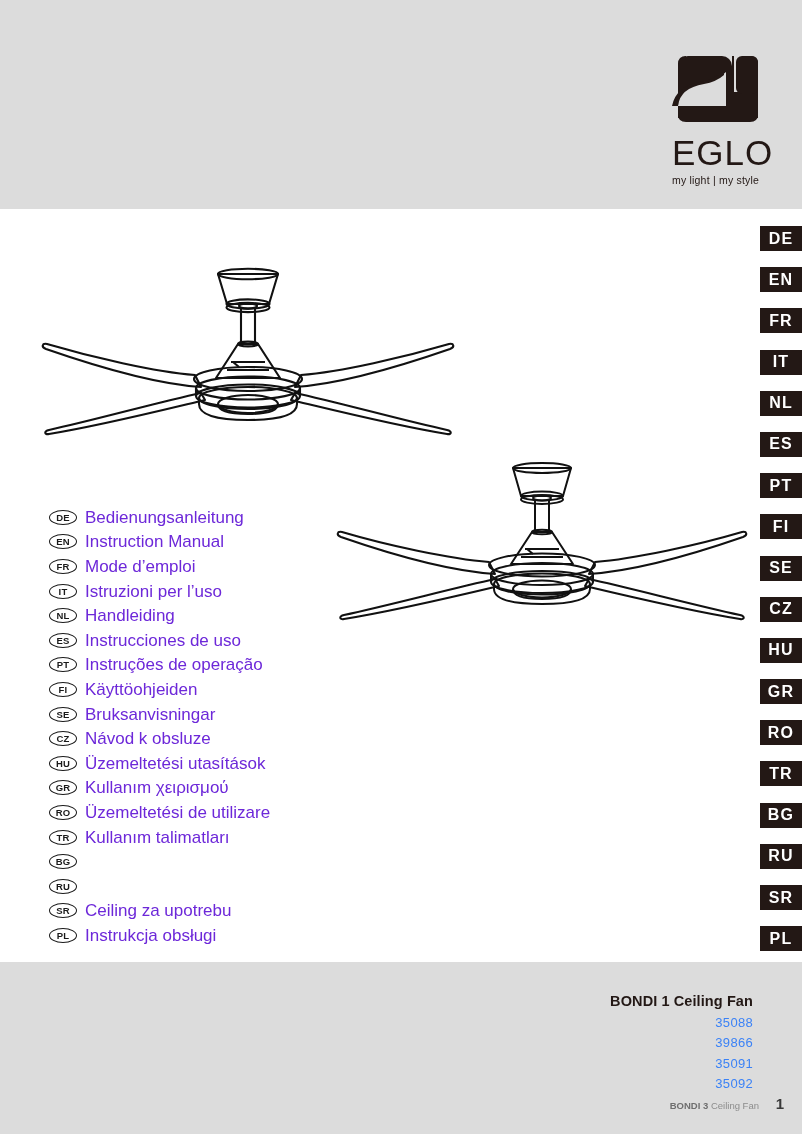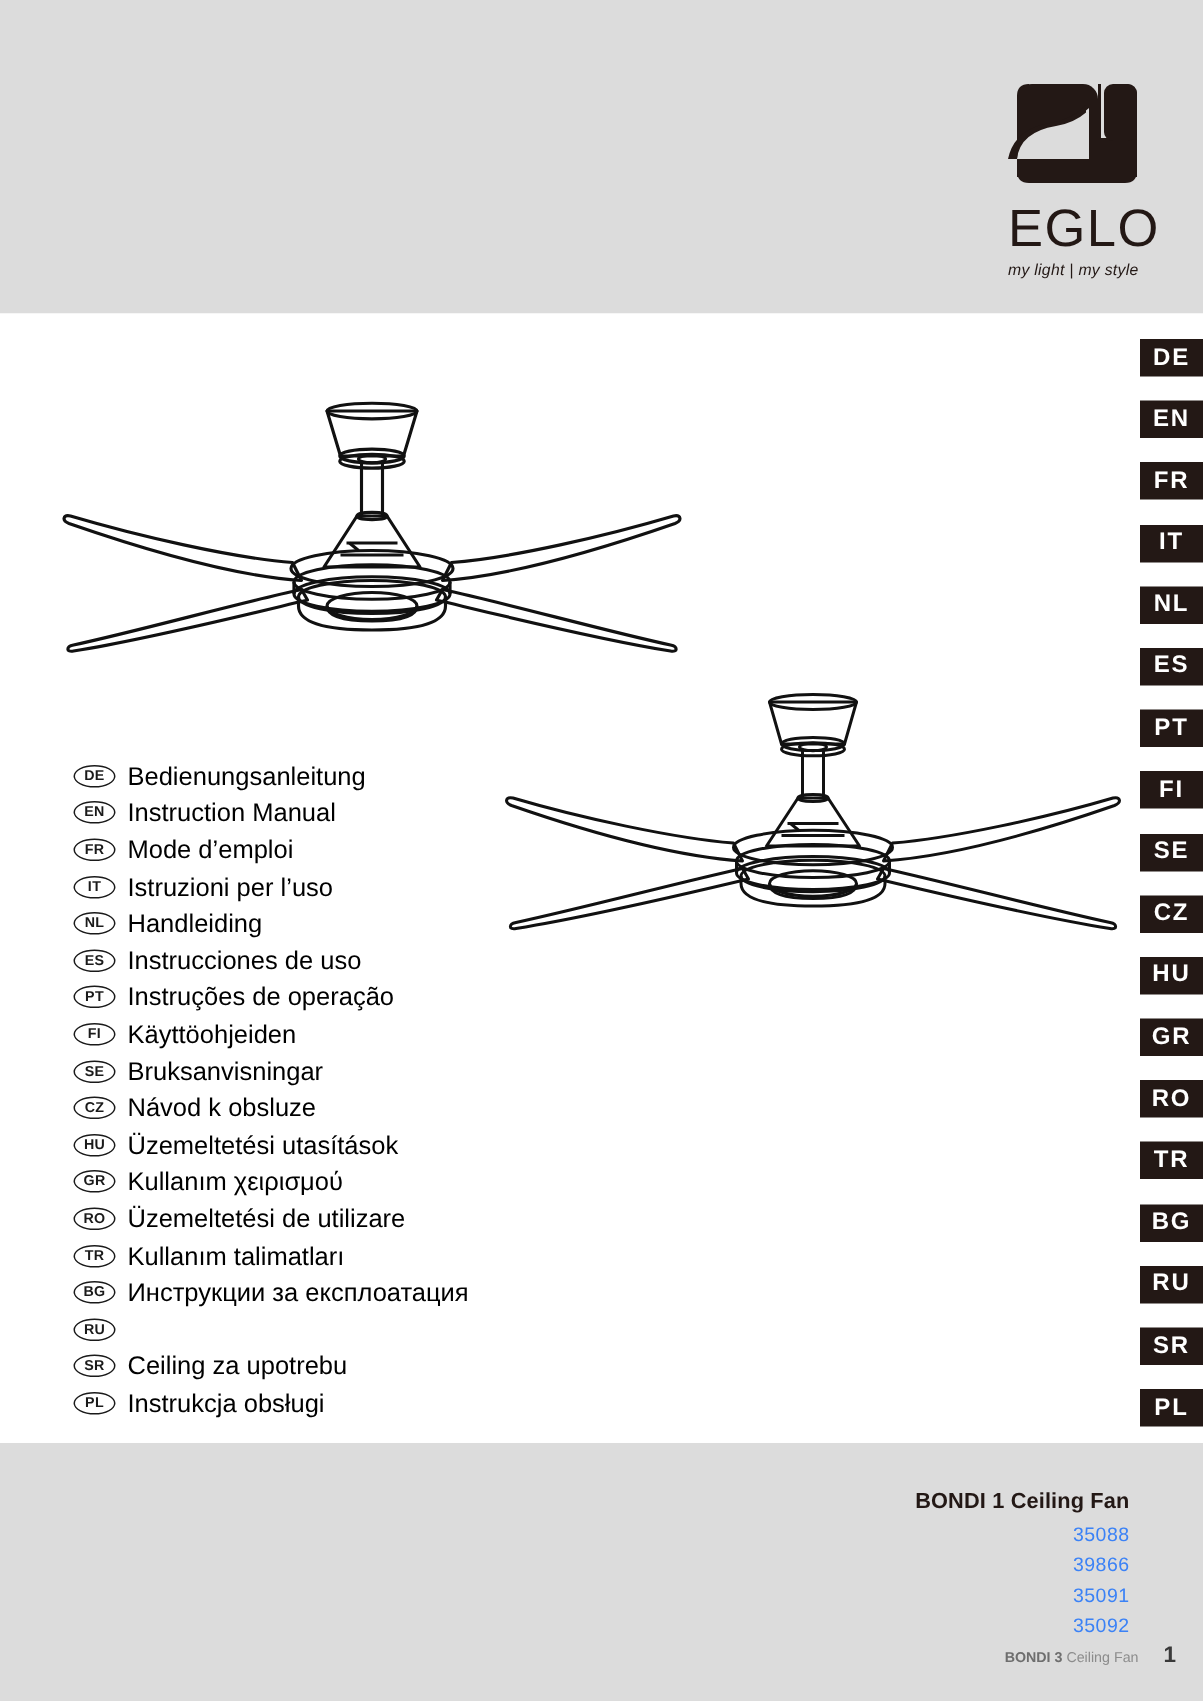--- a/index.html
+++ b/index.html
@@ -20,21 +20,21 @@
   
   .logo{position:absolute;left:672px;top:50px;width:92px;height:135px;}
   .logo-mark{position:relative;width:92px;height:82px;}
   .logo-word{
     font-family:"Liberation Sans", sans-serif;
     font-size:35px;font-weight:400;letter-spacing:1px;
     color:#231815;line-height:1;margin-top:3px;text-align:left;
   }
   .logo-tag{
     font-family:"Liberation Sans", sans-serif;
-    font-size:10.5px;color:#231815;margin-top:4px;letter-spacing:.2px;font-style:italic;
+    font-size:10.5px;color:#231815;margin-top:4px;letter-spacing:.2px;
   }
 
   
   .tabs{position:absolute;left:760px;top:226px;width:42px;}
   .tab{
     width:42px;height:25px;background:#231815;color:#ffffff;
     font-family:"Liberation Sans", sans-serif;
     font-size:16px;font-weight:bold;letter-spacing:1.2px;
     display:flex;align-items:center;justify-content:center;
     margin-bottom:16.2px;box-sizing:border-box;
@@ -44,21 +44,21 @@
   .langlist{position:absolute;left:49px;top:505px;width:420px;}
   .langrow{display:flex;align-items:center;height:24.6px;}
   .badge{
     width:28px;height:15px;border:1.8px solid #1a1a1a;border-radius:50%;
     display:flex;align-items:center;justify-content:center;
     font-size:9.5px;font-weight:bold;color:#1a1a1a;
     font-family:"Liberation Sans", sans-serif;
     flex:0 0 auto;box-sizing:border-box;letter-spacing:.2px;
   }
   .langtext{
-    margin-left:8px;font-size:17px;color:#000000;
+    margin-left:8px;font-size:17px;color:#6d28d9;
     font-family:"Liberation Sans", sans-serif;line-height:1;
     white-space:nowrap;
   }
 
   
   .product{position:absolute;right:49px;top:993px;text-align:right;}
   .product-title{
     font-size:14.5px;font-weight:bold;color:#231815;
     font-family:"Liberation Sans", sans-serif;letter-spacing:.1px;
   }
@@ -246,21 +246,20 @@
     <div class="langrow">
       <span class="badge">RO</span>
       <span class="langtext">Üzemeltetési de utilizare</span>
     </div>
     <div class="langrow">
       <span class="badge">TR</span>
       <span class="langtext">Kullanım talimatları</span>
     </div>
     <div class="langrow">
       <span class="badge">BG</span>
-      <span class="langtext">Инструкции за експлоатация</span>
     </div>
     <div class="langrow">
       <span class="badge">RU</span>
     </div>
     <div class="langrow">
       <span class="badge">SR</span>
       <span class="langtext">Ceiling za upotrebu</span>
     </div>
     <div class="langrow">
       <span class="badge">PL</span>

